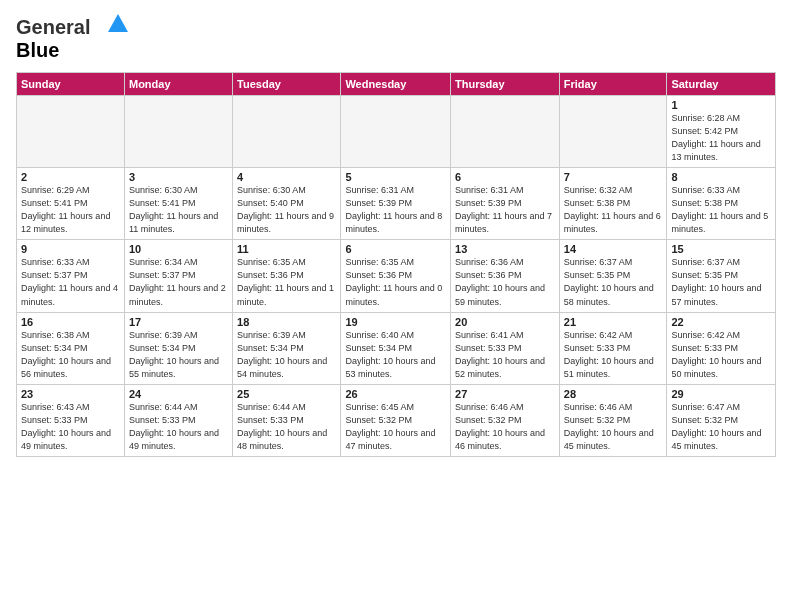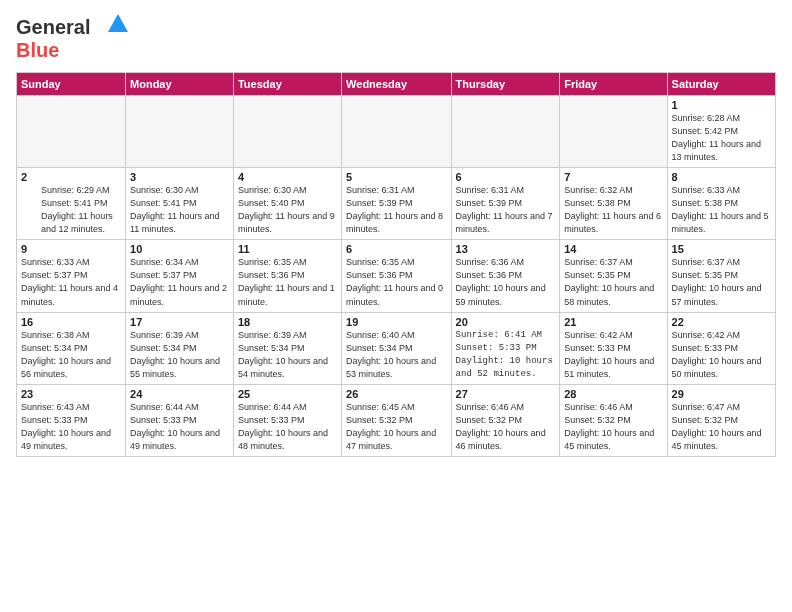--- a/index.html
+++ b/index.html
@@ -86,21 +86,21 @@
 <div class="page">
   <div class="header">
     <div class="logo">
   <div style="display:flex;align-items:center;gap:16px;">
     <span style="font-size:20px;font-weight:bold;color:#333;font-family:Arial;">General</span>
     <svg width="20" height="18" viewBox="0 0 20 18" style="margin-left:2px;margin-top:-10px;">
       <polygon points="0,18 20,18 10,0" fill="#2196F3"></polygon>
     </svg>
   </div>
   <div>
-    <span style="font-size:20px;font-weight:bold;color:#ef4444;font-family:Arial;">Blue</span>
+    <span style="font-size:20px;font-weight:bold;color:#000000;font-family:Arial;">Blue</span>
   </div>
 </div>
     <div class="title-block">
       <div class="month-title"></div>
       <div class="location"></div>
     </div>
   </div>
 
   <table class="calendar">
     <thead>
@@ -125,21 +125,21 @@
           <td>
             <div class="day-number">1</div>
             <div class="day-info" style="white-space: pre-line;">Sunrise: 6:28 AM
 Sunset: 5:42 PM
 Daylight: 11 hours and 13 minutes.</div>
           </td>
         </tr>
         <tr>
           <td>
             <div class="day-number">2</div>
-            <div class="day-info" style="white-space: pre-line; margin-left: 20px;">Sunrise: 6:29 AM
+            <div class="day-info" style="white-space: pre-line;">Sunrise: 6:29 AM
 Sunset: 5:41 PM
 Daylight: 11 hours and 12 minutes.</div>
           </td>
           <td>
             <div class="day-number">3</div>
             <div class="day-info" style="white-space: pre-line;">Sunrise: 6:30 AM
 Sunset: 5:41 PM
 Daylight: 11 hours and 11 minutes.</div>
           </td>
           <td>
@@ -237,21 +237,21 @@
 Daylight: 10 hours and 54 minutes.</div>
           </td>
           <td>
             <div class="day-number">19</div>
             <div class="day-info" style="white-space: pre-line;">Sunrise: 6:40 AM
 Sunset: 5:34 PM
 Daylight: 10 hours and 53 minutes.</div>
           </td>
           <td>
             <div class="day-number">20</div>
-            <div class="day-info" style="white-space: pre-line; font-family: Liberation Mono, monospace;">Sunrise: 6:41 AM
+            <div class="day-info" style="white-space: pre-line;">Sunrise: 6:41 AM
 Sunset: 5:33 PM
 Daylight: 10 hours and 52 minutes.</div>
           </td>
           <td>
             <div class="day-number">21</div>
             <div class="day-info" style="white-space: pre-line;">Sunrise: 6:42 AM
 Sunset: 5:33 PM
 Daylight: 10 hours and 51 minutes.</div>
           </td>
           <td>

